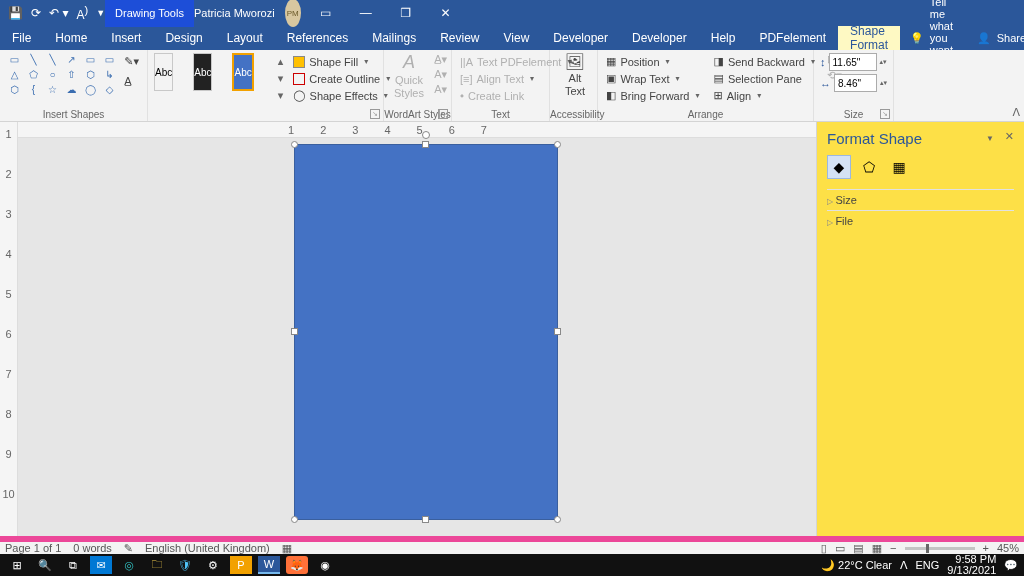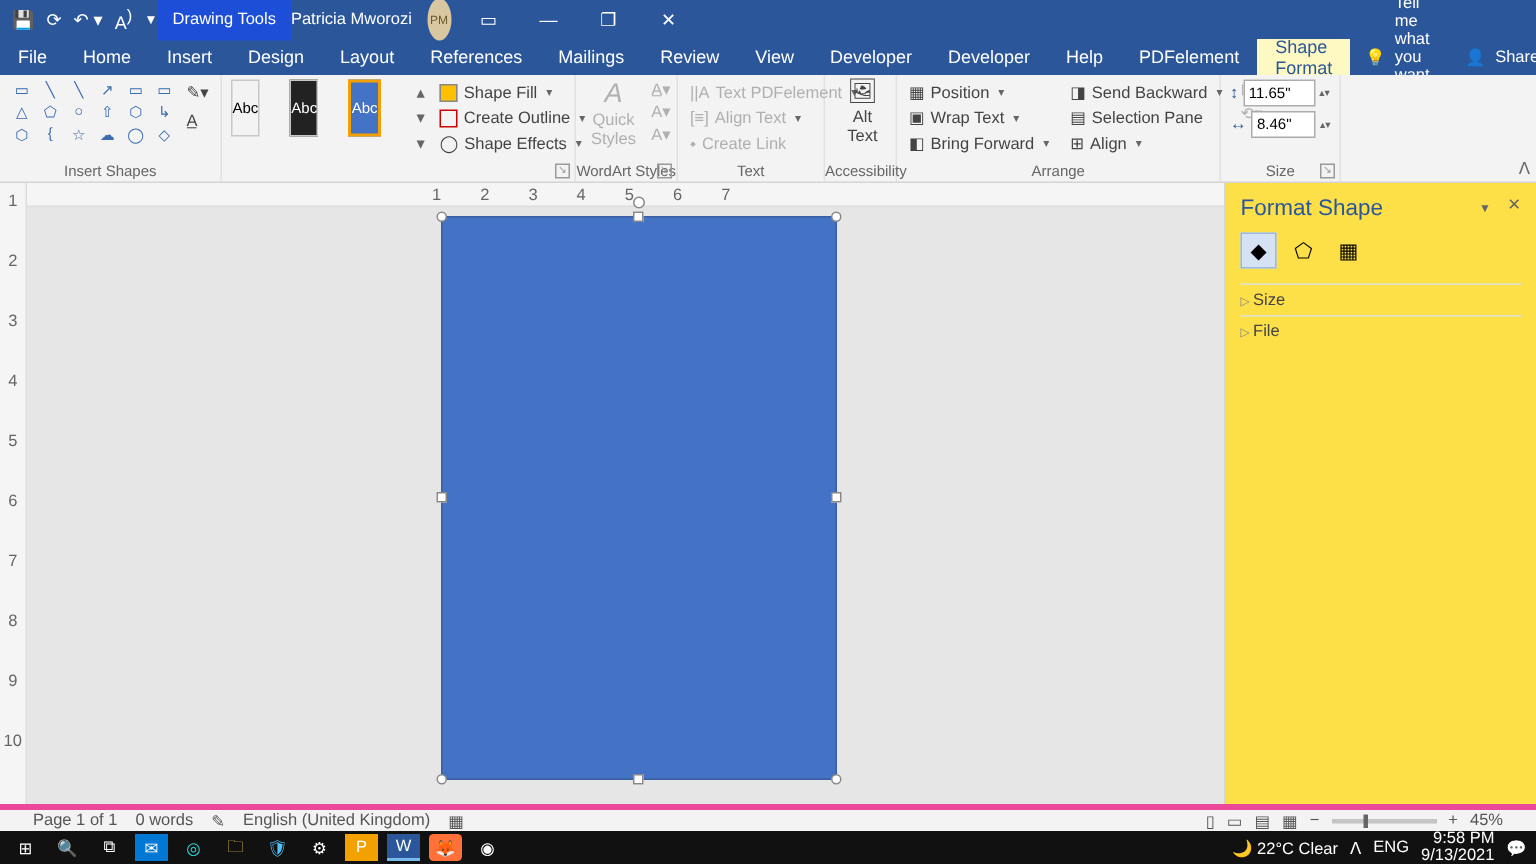--- a/index.html
+++ b/index.html
@@ -43,21 +43,21 @@
 .rot{position:absolute;left:50%;top:-14px;width:8px;height:8px;border:1px solid #888;border-radius:50%;background:#fff;transform:translateX(-50%)}
 .pane{width:208px;background:#fde047;border-left:1px solid #d4d4d4;padding:8px 10px}
 .pane-title{color:#2b579a;font-size:15px;margin-bottom:8px;display:flex;align-items:center}
 .pane-close{position:absolute;right:10px;top:8px;color:#666}
 .pane-dd{position:absolute;right:30px;top:12px;color:#666;font-size:8px}
 .pico{display:flex;gap:6px;margin-bottom:10px}
 .picon{width:24px;height:24px;border:1px solid transparent;display:flex;align-items:center;justify-content:center;font-size:14px}
 .picon.sel{background:#d4e2f4;border-color:#9bb8e0}
 .prow{padding:4px 0;color:#444;font-size:11px;border-top:1px solid #e1e1e1}
 .prow::before{content:"▷ ";color:#888;font-size:8px}
-.statusbar{position:absolute;bottom:22px;left:0;right:0;height:18px;background:#f3f3f3;border-top:4px solid #ec4899;display:flex;align-items:center;padding:0 22px;font-size:10px;color:#555;gap:12px}
+.statusbar{position:absolute;bottom:22px;left:0;right:0;height:18px;background:#f3f3f3;border-top:6px solid #ec4899;display:flex;align-items:center;padding:0 5px;font-size:10px;color:#555;gap:12px}
 .statusbar .right{margin-left:auto;display:flex;align-items:center;gap:8px}
 .zslider{width:70px;height:3px;background:#c4c4c4;position:relative}
 .zslider::after{content:"";position:absolute;left:30%;top:-3px;width:3px;height:9px;background:#666}
 .taskbar{position:absolute;bottom:0;left:0;right:0;height:22px;background:#111;display:flex;align-items:center;padding:0 6px;color:#fff;gap:6px}
 .tb{width:22px;height:18px;display:flex;align-items:center;justify-content:center;font-size:11px}
 .tb.word{background:#2b579a;border-bottom:2px solid #76b9ed}
 .tb.file{background:#f2a100}
 .tb.ff{background:#ff7139;border-radius:3px}
 .sys{margin-left:auto;display:flex;align-items:center;gap:8px;font-size:10px}
 </style>

